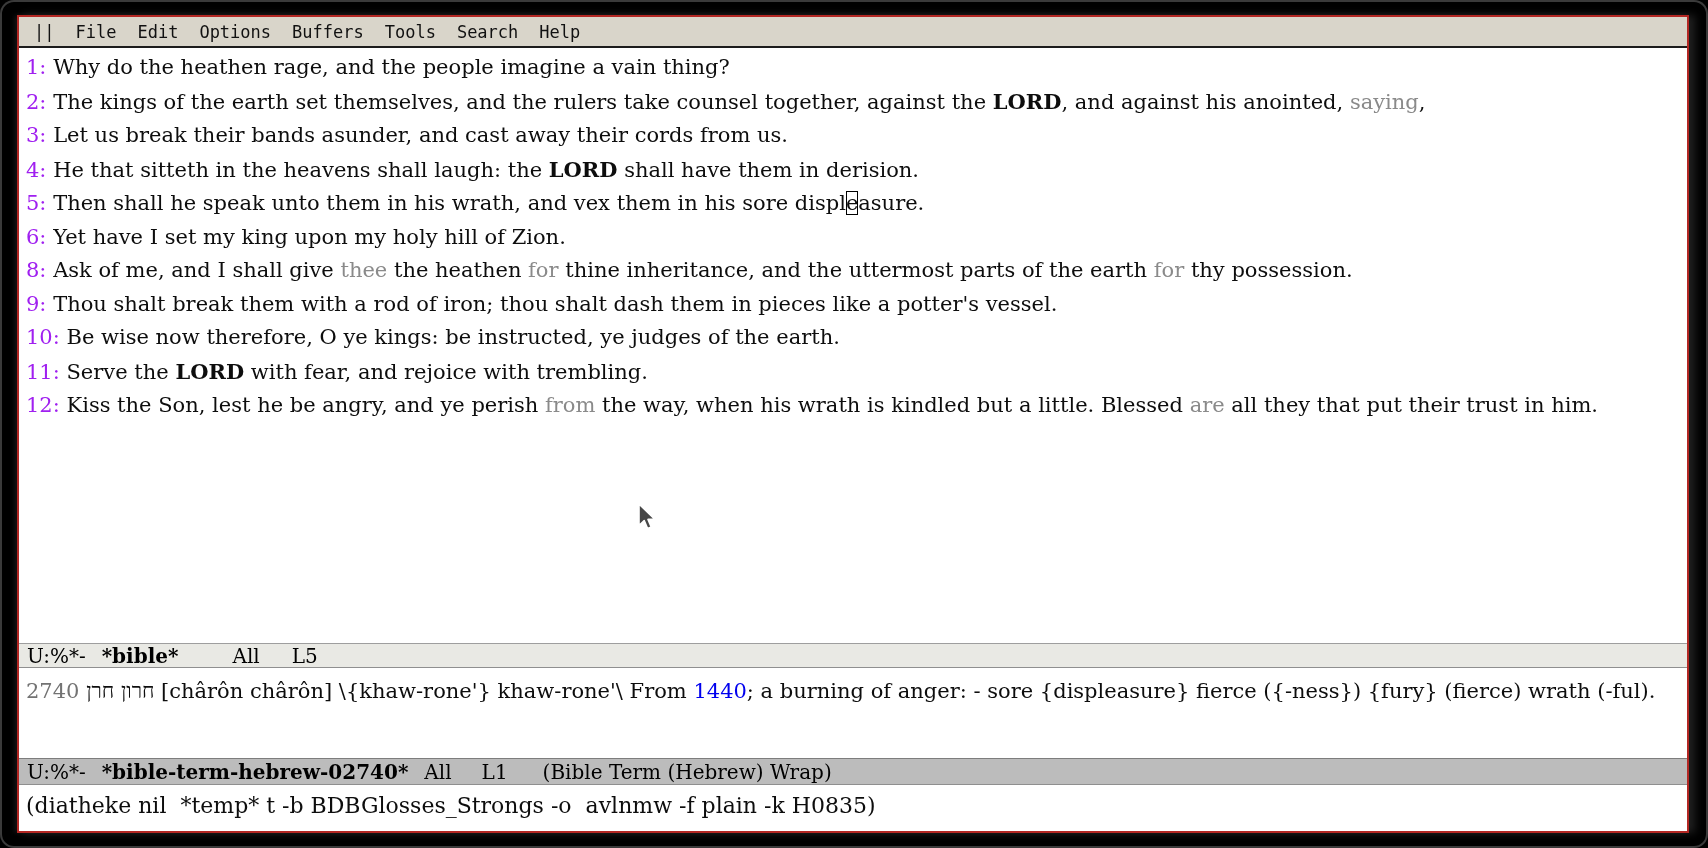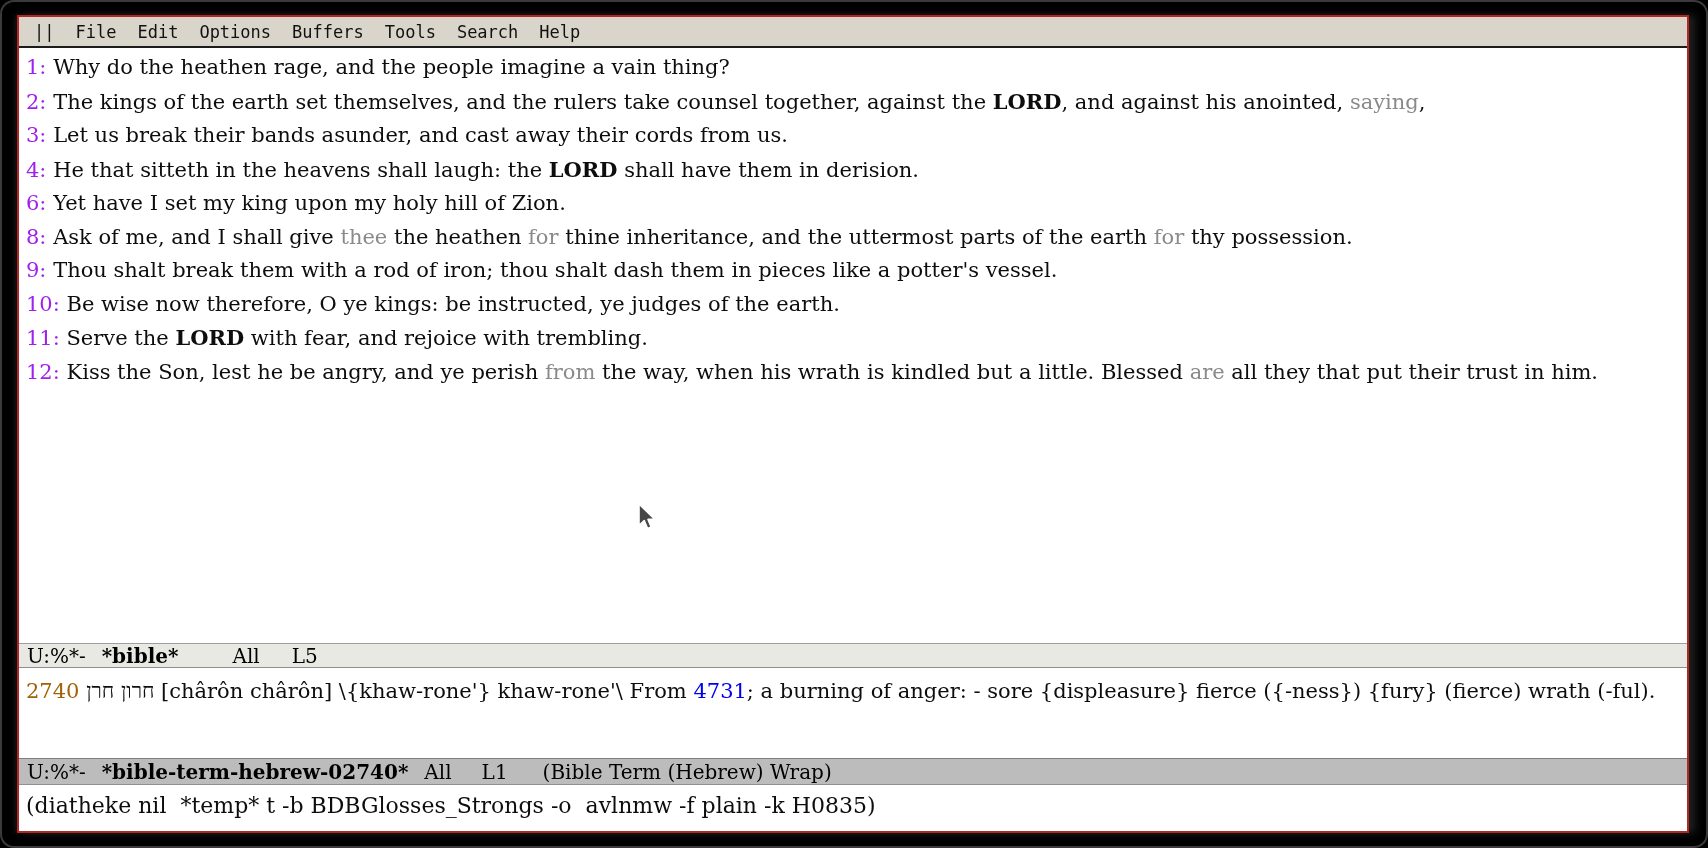--- a/index.html
+++ b/index.html
@@ -55,37 +55,38 @@
       <span class="menu-item">Tools</span>
       <span class="menu-item">Search</span>
       <span class="menu-item">Help</span>
     </div>
 
   <div class="buffer buffer-main" id="bible-buffer">
       <div class="line"><span class="vnum" style="color: rgb(160, 32, 240);">1:</span> <span>Why do the heathen rage, and the people imagine a vain thing?</span></div>
       <div class="line"><span class="vnum" style="color: rgb(160, 32, 240);">2:</span> <span>The kings of the earth set themselves, and the rulers take counsel together, against the </span><span class="seg-b">LORD</span><span>, and against his anointed, </span><span class="seg-g" style="color: rgb(138, 138, 138);">saying</span><span>,</span></div>
       <div class="line"><span class="vnum" style="color: rgb(160, 32, 240);">3:</span> <span>Let us break their bands asunder, and cast away their cords from us.</span></div>
       <div class="line"><span class="vnum" style="color: rgb(160, 32, 240);">4:</span> <span>He that sitteth in the heavens shall laugh: the </span><span class="seg-b">LORD</span><span> shall have them in derision.</span></div>
+      <div class="line"><span class="vnum" style="color: rgb(160, 32, 240);">5:</span> <span>Then shall he speak unto them in his wrath, and vex them in his sore displ</span><span class="seg-cursor">e</span><span>asure.</span></div>
       <div class="line"><span class="vnum" style="color: rgb(160, 32, 240);">6:</span> <span>Yet have I set my king upon my holy hill of Zion.</span></div>
       <div class="line"><span class="vnum" style="color: rgb(160, 32, 240);">8:</span> <span>Ask of me, and I shall give </span><span class="seg-g" style="color: rgb(138, 138, 138);">thee</span><span> the heathen </span><span class="seg-g" style="color: rgb(138, 138, 138);">for</span><span> thine inheritance, and the uttermost parts of the earth </span><span class="seg-g" style="color: rgb(138, 138, 138);">for</span><span> thy possession.</span></div>
       <div class="line"><span class="vnum" style="color: rgb(160, 32, 240);">9:</span> <span>Thou shalt break them with a rod of iron; thou shalt dash them in pieces like a potter's vessel.</span></div>
       <div class="line"><span class="vnum" style="color: rgb(160, 32, 240);">10:</span> <span>Be wise now therefore, O ye kings: be instructed, ye judges of the earth.</span></div>
       <div class="line"><span class="vnum" style="color: rgb(160, 32, 240);">11:</span> <span>Serve the </span><span class="seg-b">LORD</span><span> with fear, and rejoice with trembling.</span></div>
       <div class="line"><span class="vnum" style="color: rgb(160, 32, 240);">12:</span> <span>Kiss the Son, lest he be angry, and ye perish </span><span class="seg-g" style="color: rgb(138, 138, 138);">from</span><span> the way, when his wrath is kindled but a little. Blessed </span><span class="seg-g" style="color: rgb(138, 138, 138);">are</span><span> all they that put their trust in him.</span></div>
     </div>
 
   <div class="modeline ml-1">
     <span class="ml-prefix">U:%*-</span>
     <span class="ml-name">*bible*</span>
     <span class="ml-all-1">All</span>
     <span class="ml-line-1">L5</span>
   </div>
 
   <div class="buffer buffer-lex">
-    <div class="line" id="lex-line"><span class="seg-link" style="color: #a16207;">2740</span><span> חרון חרן </span><span>[chârôn chârôn] \{khaw-rone'} khaw-rone'\ From </span><span class="seg-link" style="color: rgb(0, 0, 238);">4731</span><span>; a burning of anger: - sore {displeasure} fierce ({-ness}) {fury} (fierce) wrath (-ful).</span></div>
+    <div class="line" id="lex-line"><span class="seg-link" style="color: #737373;">2740</span><span> חרון חרן </span><span>[chârôn chârôn] \{khaw-rone'} khaw-rone'\ From </span><span class="seg-link" style="color: rgb(0, 0, 238);">1440</span><span>; a burning of anger: - sore {displeasure} fierce ({-ness}) {fury} (fierce) wrath (-ful).</span></div>
   </div>
 
   <div class="modeline ml-2">
     <span class="ml-prefix">U:%*-</span>
     <span class="ml-name">*bible-term-hebrew-02740*</span>
     <span class="ml-all-2">All</span>
     <span class="ml-line-2">L1</span>
     <span class="ml-modes-2">(Bible Term (Hebrew) Wrap)</span>
   </div>
 

